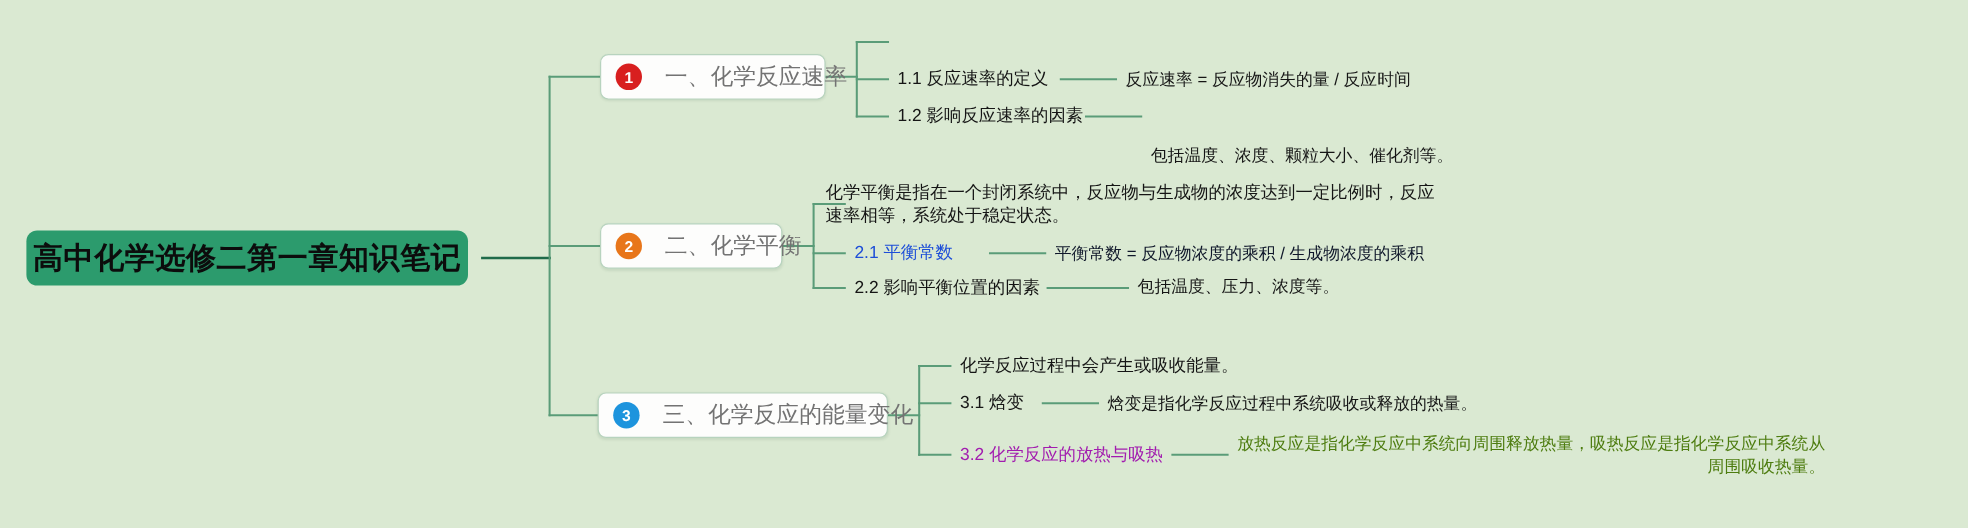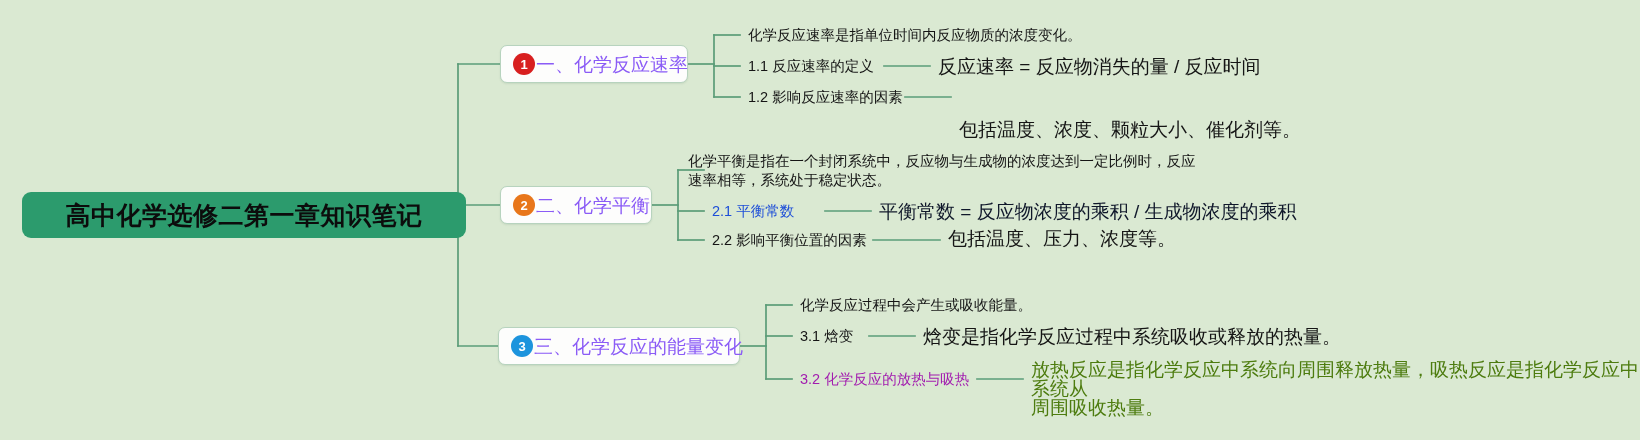--- a/index.html
+++ b/index.html
@@ -21,21 +21,21 @@
   #wires {
     position: absolute; inset: 0;
     width: 1640px; height: 440px;
     pointer-events: none;
   }
 
   
   .root-node {
     position: absolute;
     left: 22px; top: 192px;
-    width: 444px; height: 46px;
+    width: 368px; height: 46px;
     background: #2c9b6d;
     border-radius: 9px;
     display: flex; align-items: center; justify-content: center;
     z-index: 4;
   }
   .root-node .root-label {
     font-size: 25px;
     font-weight: bold;
     color: #0c0c0c;
     letter-spacing: 0.5px;
@@ -61,47 +61,48 @@
     border-radius: 50%;
     color: #ffffff;
     font-size: 13px;
     font-weight: bold;
     display: flex; align-items: center; justify-content: center;
     flex: 0 0 auto;
     line-height: 1;
   }
   .branch-node .branch-label {
     font-size: 19px;
-    color: #8b5cf6;
+    color: #737373;
     white-space: nowrap;
-    margin-left: 1px;
+    margin-left: 19px;
     line-height: 1;
   }
 
   #branch-1 { left: 500px; top: 45px;  width: 188px; }
   #branch-2 { left: 500px; top: 186px; width: 152px; }
   #branch-3 { left: 498px; top: 327px; width: 242px; }
 
   
   .leaf {
     position: absolute;
     z-index: 3;
     font-size: 14.5px;
     color: #151515;
     line-height: 19px;
     white-space: pre-line;
   }
   .leaf.num { color: #1a1a1a; }
   .desc {
     position: absolute;
     z-index: 3;
-    font-size: 19px;
+    font-size: 14px;
     color: #151515;
     line-height: 19px;
     white-space: pre-line;
+    text-align: right;
   }
 </style>
 </head>
 <body style="background: rgb(218, 233, 210);">
 
 <div id="canvas" style="background: rgb(218, 233, 210);">
 
   <svg id="wires" viewBox="0 0 1640 440" xmlns="http://www.w3.org/2000/svg">
     <g fill="none" stroke="#1f6b4a" stroke-width="2.2" stroke-linecap="square">
 
@@ -144,21 +145,20 @@
 
   <div class="root-node" style="background: rgb(44, 155, 109);">
     <span class="root-label">高中化学选修二第一章知识笔记</span>
   </div>
 
   <div class="branch-node" id="branch-1" style="background: rgb(253, 253, 252); border-color: rgb(183, 211, 190);">
     <span class="badge" style="background: rgb(216, 31, 31);">1</span>
     <span class="branch-label">一、化学反应速率</span>
   </div>
 
-  <div class="leaf" style="left: 748px; top: 26px; color: rgb(21, 21, 21);">化学反应速率是指单位时间内反应物质的浓度变化。</div>
   <div class="leaf num" style="left: 748px; top: 57px; color: rgb(21, 21, 21);">1.1 反应速率的定义</div>
   <div class="desc" style="left: 938px; top: 57px; color: rgb(21, 21, 21);">反应速率 = 反应物消失的量 / 反应时间</div>
   <div class="leaf num" style="left: 748px; top: 88px; color: rgb(21, 21, 21);">1.2 影响反应速率的因素</div>
   <div class="desc" style="left: 959px; top: 88px; color: rgb(21, 21, 21); margin-top: 32px;">包括温度、浓度、颗粒大小、催化剂等。</div>
 
   <div class="branch-node" id="branch-2" style="background: rgb(253, 253, 252); border-color: rgb(183, 211, 190);">
     <span class="badge" style="background: rgb(232, 118, 26);">2</span>
     <span class="branch-label">二、化学平衡</span>
   </div>
 

